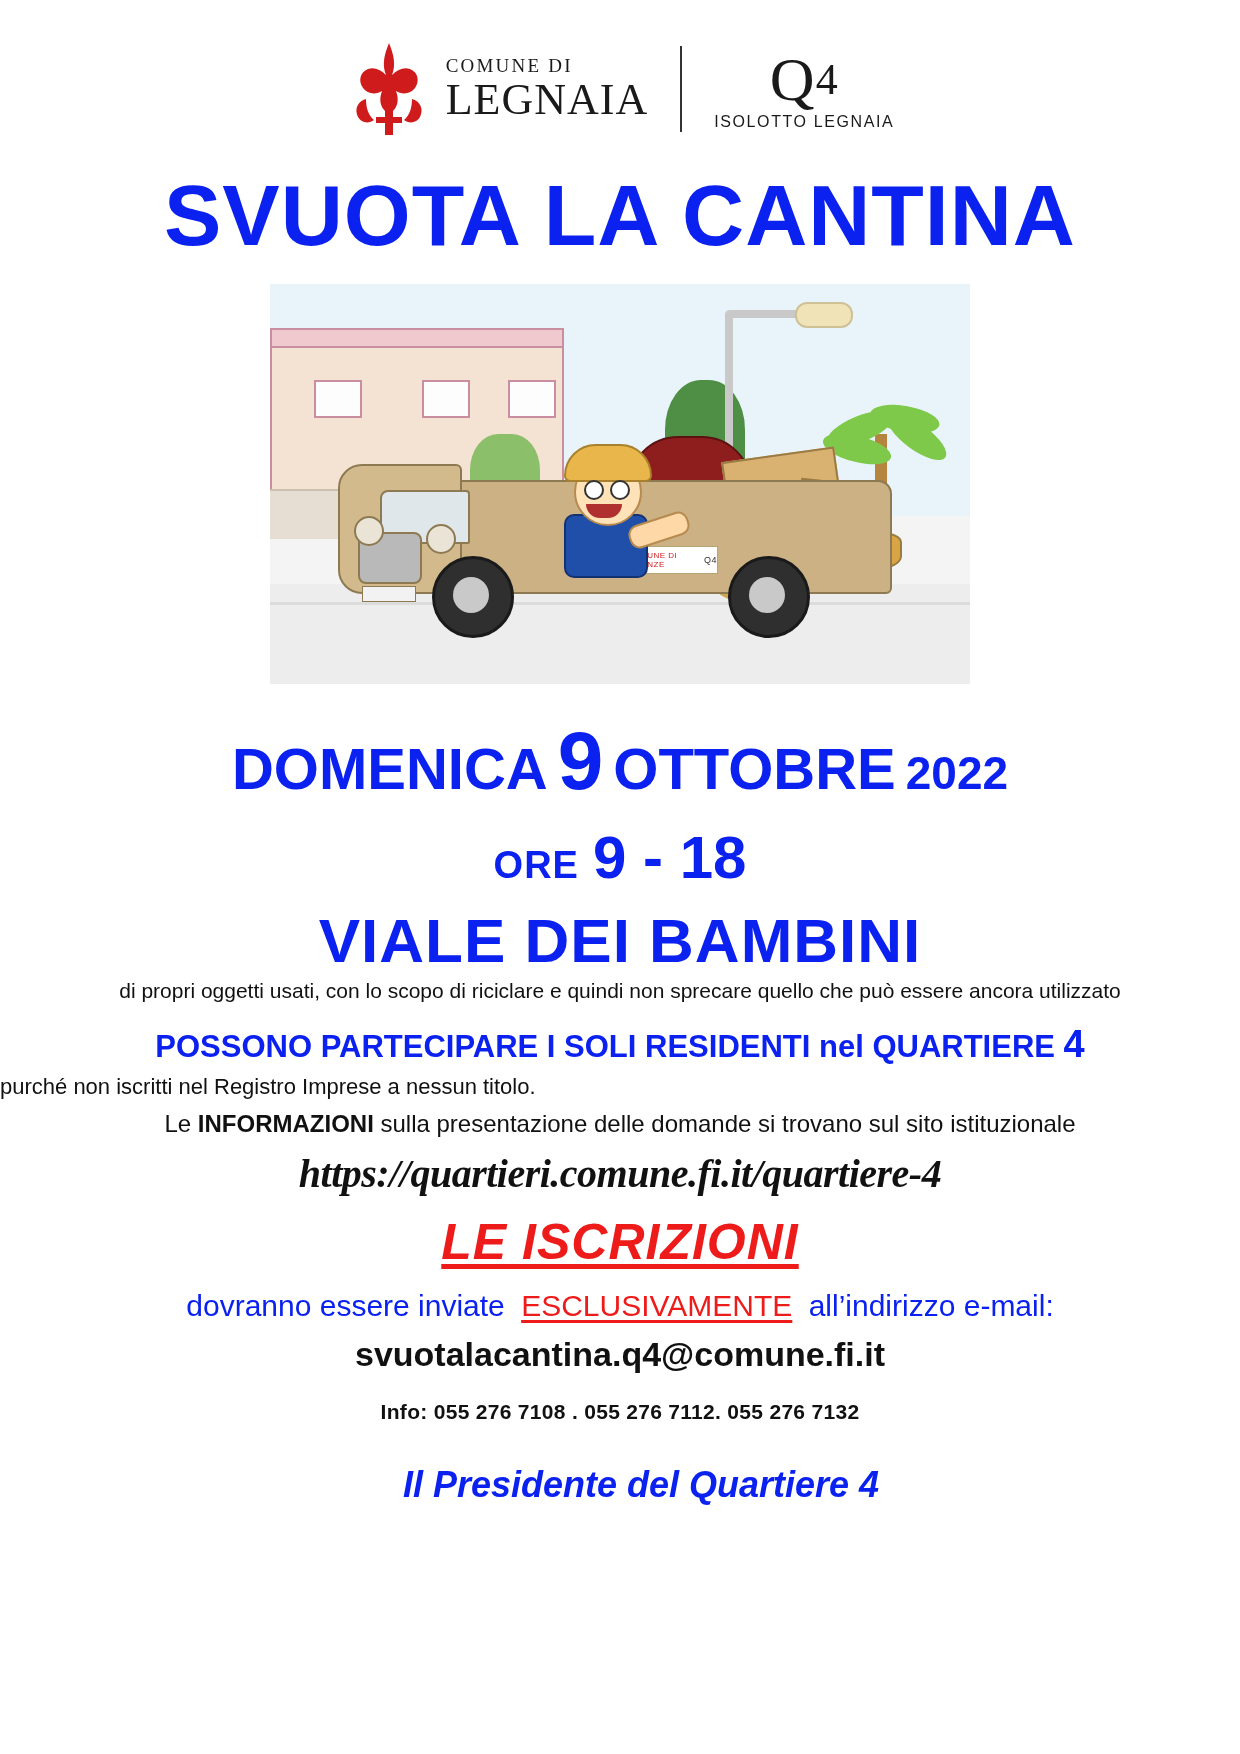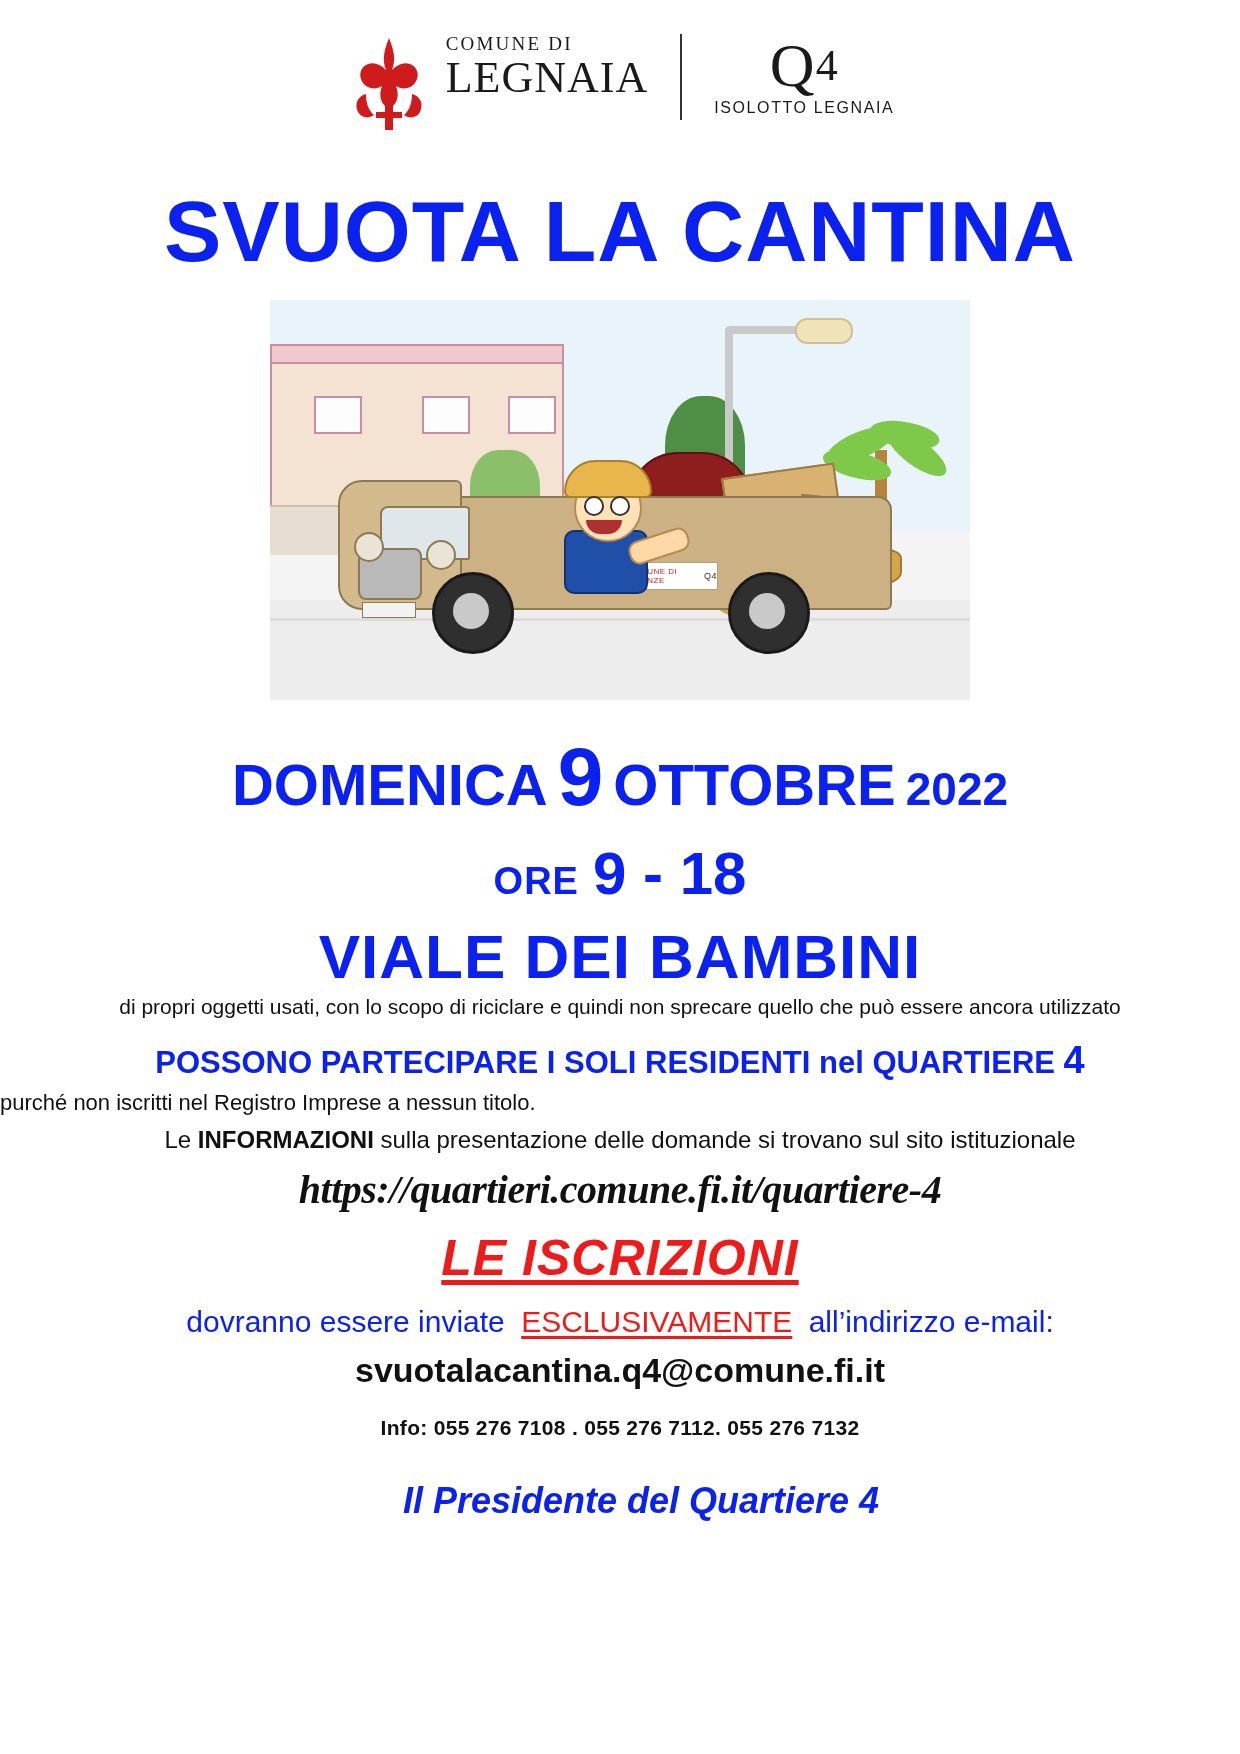--- a/index.html
+++ b/index.html
@@ -18,21 +18,21 @@
     position: relative;
     width: 1240px;
     height: 1754px;
     box-sizing: border-box;
     padding: 0;
   }
 
   
   .header {
     display: flex;
-    align-items: flex-start;
+    align-items: center;
     justify-content: center;
     gap: 18px;
     padding-top: 34px;
     height: 110px;
   }
   .giglio {
     width: 86px;
     height: 100px;
     position: relative;
     flex: 0 0 auto;
@@ -88,21 +88,21 @@
     margin-top: 4px;
   }
 
   
   .main-title {
     text-align: center;
     color: #0b21f0;
     font-weight: bold;
     font-size: 86px;
     letter-spacing: 1px;
-    margin-top: 44px;
+    margin-top: 28px;
     line-height: 1;
   }
 
   
   .illustration-wrap {
     display: flex;
     justify-content: center;
     margin-top: 26px;
   }
   .illustration {

